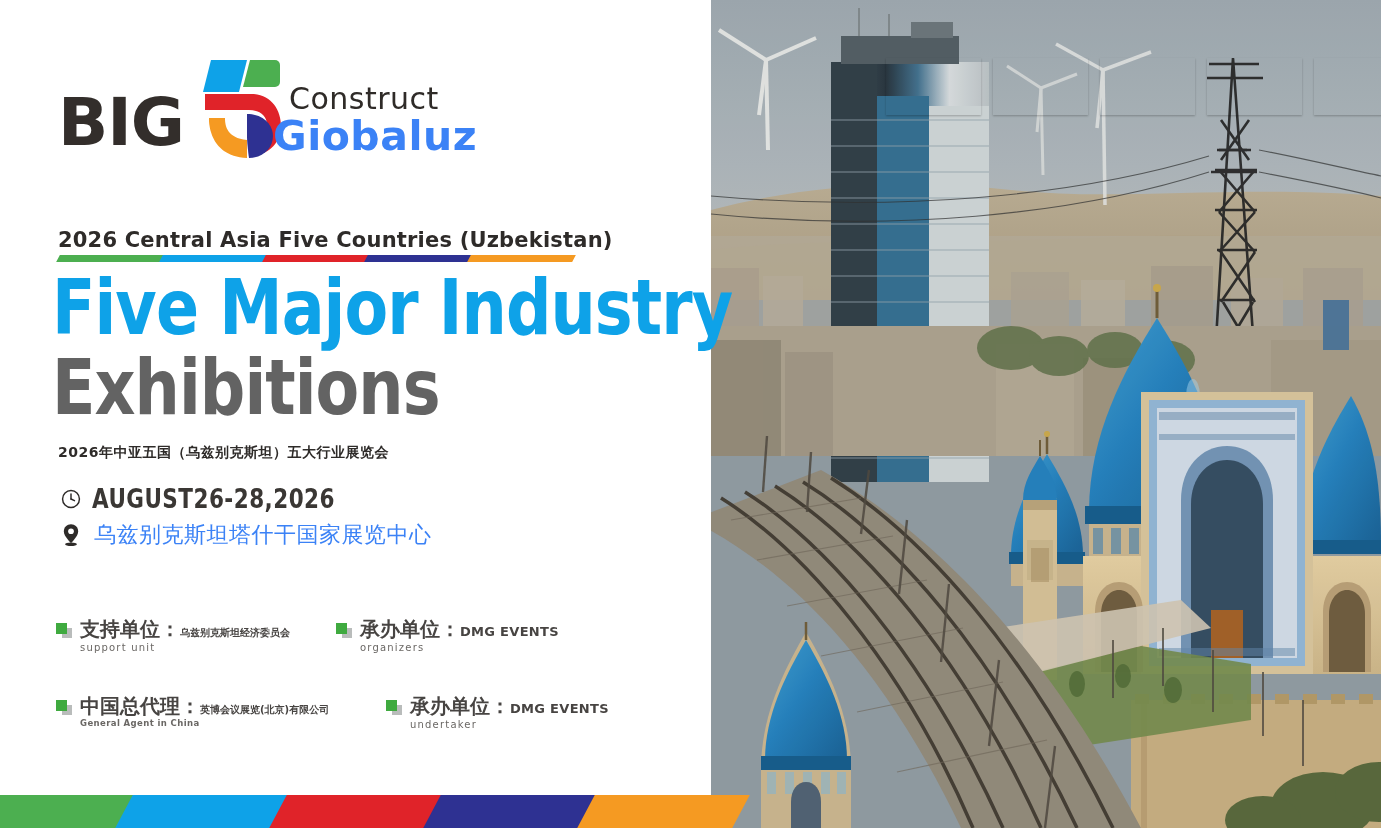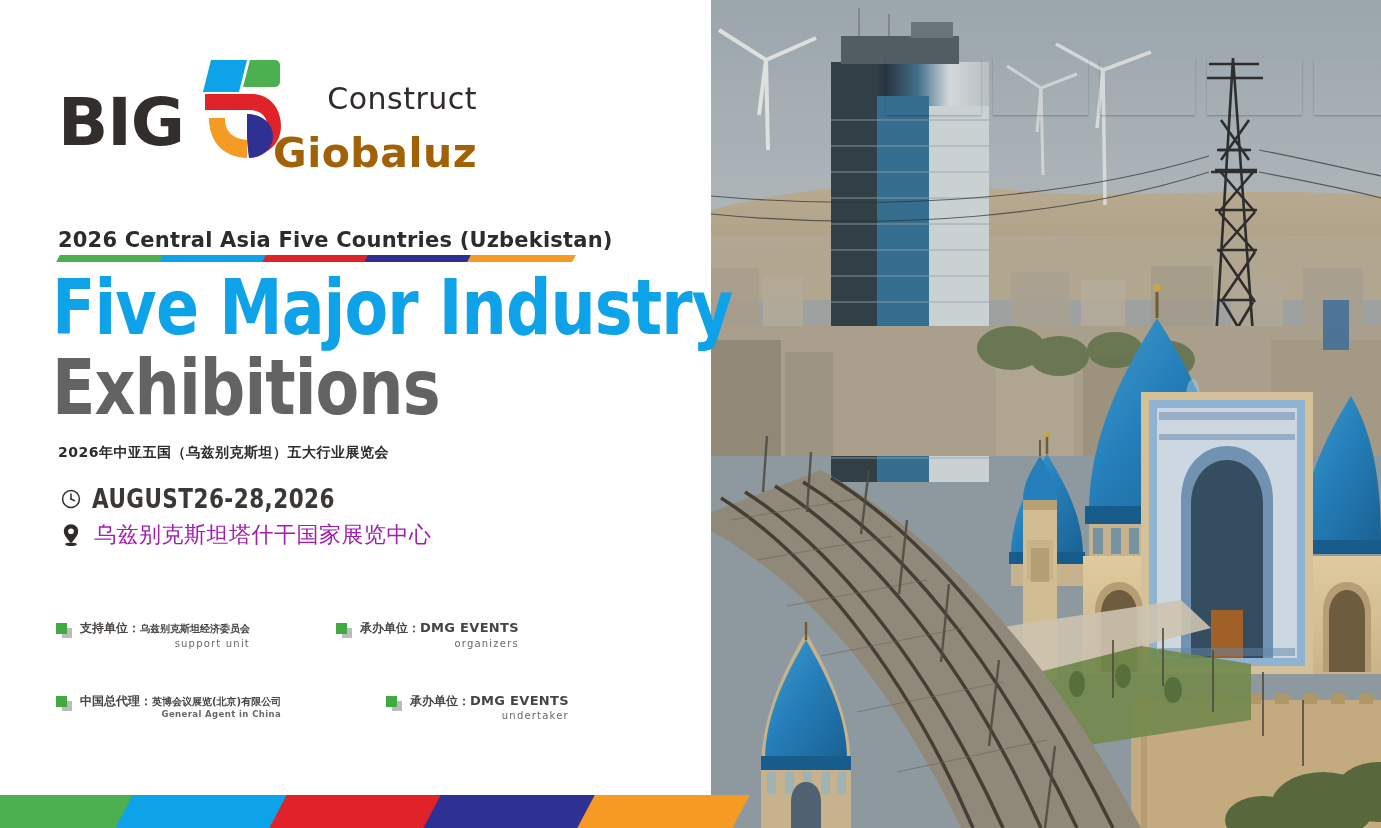--- a/index.html
+++ b/index.html
@@ -11,21 +11,20 @@
     background: #ffffff;
     font-family: "Liberation Sans", "DejaVu Sans", sans-serif;
   }
 
   #poster {
     position: relative;
     width: 1381px;
     height: 828px;
     background: #ffffff;
     overflow: hidden;
-    text-align: right;
   }
 
   
   #left-panel {
     position: absolute;
     left: 0; top: 0;
     width: 711px;
     height: 828px;
     background: #ffffff;
     z-index: 5;
@@ -68,23 +67,23 @@
     font-size: 30px;
     font-weight: 400;
     color: #2f2b28;
     letter-spacing: 0.5px;
     font-family: "DejaVu Sans", sans-serif;
     margin-left: 16px;
   }
   #logo-giobaluz {
     font-size: 41px;
     font-weight: 700;
-    color: #a16207;
+    color: #3b82f6;
     letter-spacing: 0.5px;
-    margin-top: 19px;
+    margin-top: 2px;
     font-family: "DejaVu Sans", sans-serif;
   }
 
   
   #eyebrow {
     position: absolute;
     left: 58px;
     top: 228px;
     font-size: 21px;
     font-weight: 700;
@@ -181,21 +180,21 @@
     letter-spacing: 0.5px;
     font-family: "DejaVu Sans Condensed", "Liberation Sans Narrow", "Liberation Sans", sans-serif;
     transform: scaleX(0.92);
     transform-origin: left center;
     white-space: nowrap;
   }
   #venue-text {
     margin-left: 10px;
     font-size: 22px;
     font-weight: 400;
-    color: #a21caf;
+    color: #3b82f6;
     letter-spacing: 0.5px;
     white-space: nowrap;
     font-family: "DejaVu Sans", sans-serif;
   }
 
   
   #credits {
     position: absolute;
     left: 56px;
     top: 618px;
@@ -234,21 +233,21 @@
   }
   .credit-texts { line-height: 1.1; }
   .credit-line-main {
     font-size: 15px;
     white-space: nowrap;
     font-family: "DejaVu Sans", sans-serif;
   }
   .credit-label {
     font-weight: 700;
     color: #474442;
-    font-size: 12px;
+    font-size: 20px;
   }
   .credit-value {
     font-weight: 700;
     color: #474442;
     font-size: 13px;
     letter-spacing: 0.3px;
   }
   .credit-value.cn { font-size: 10px; letter-spacing: 0; }
   .credit-sub {
     margin-top: 2px;

